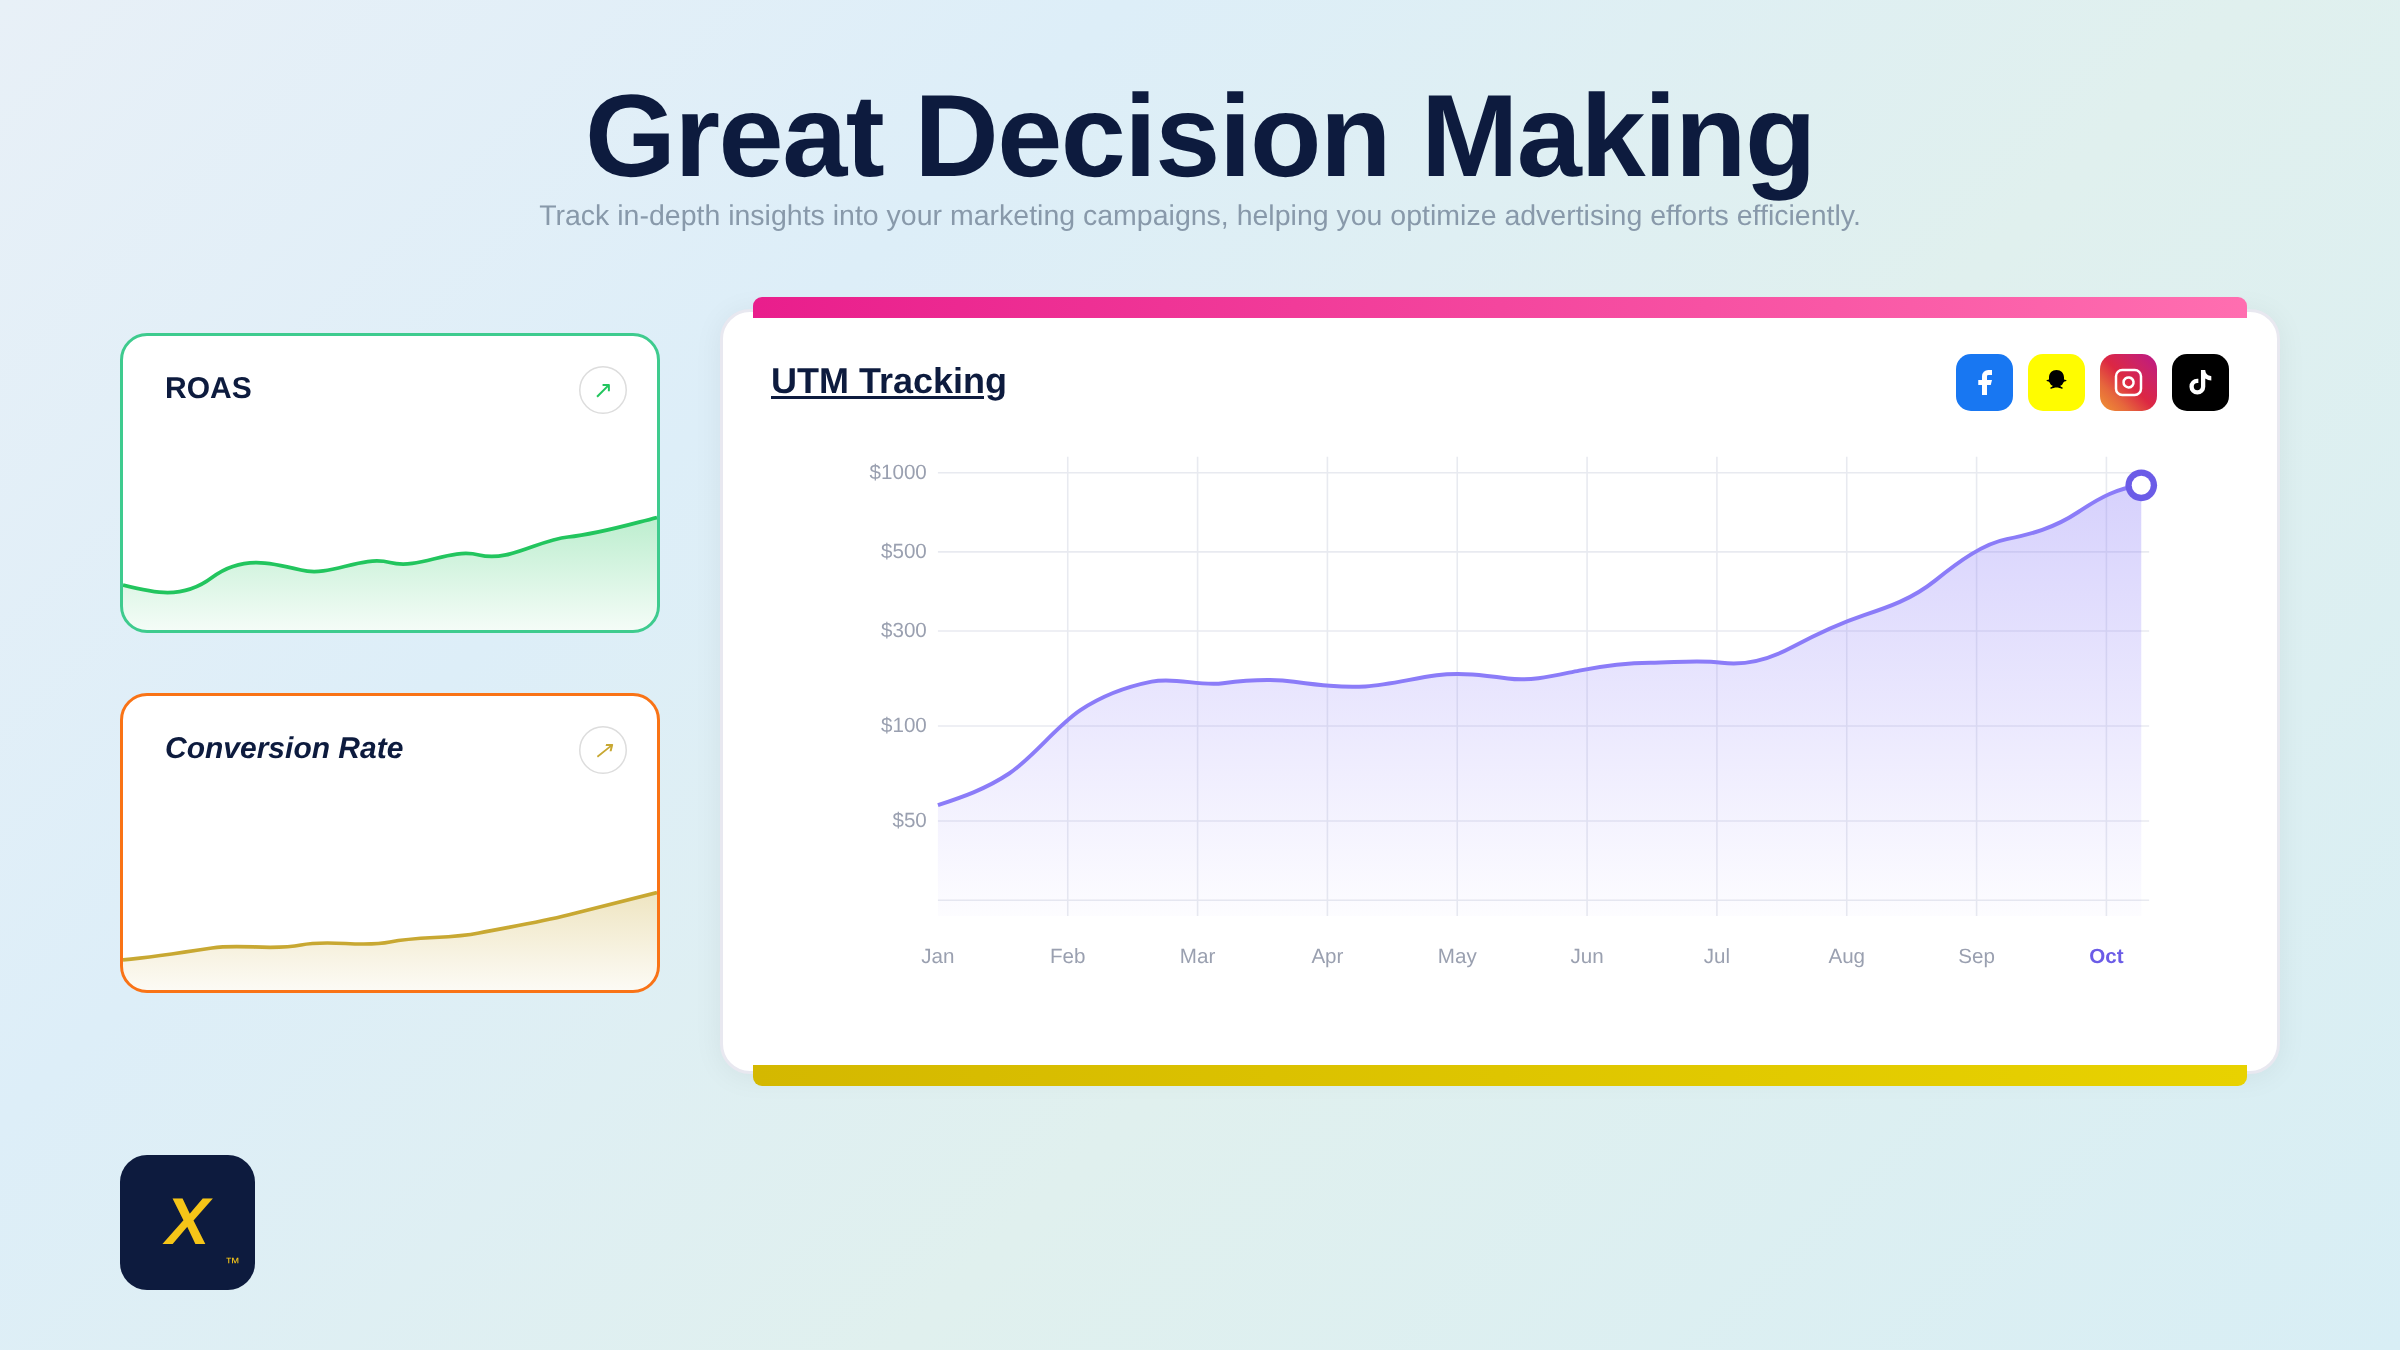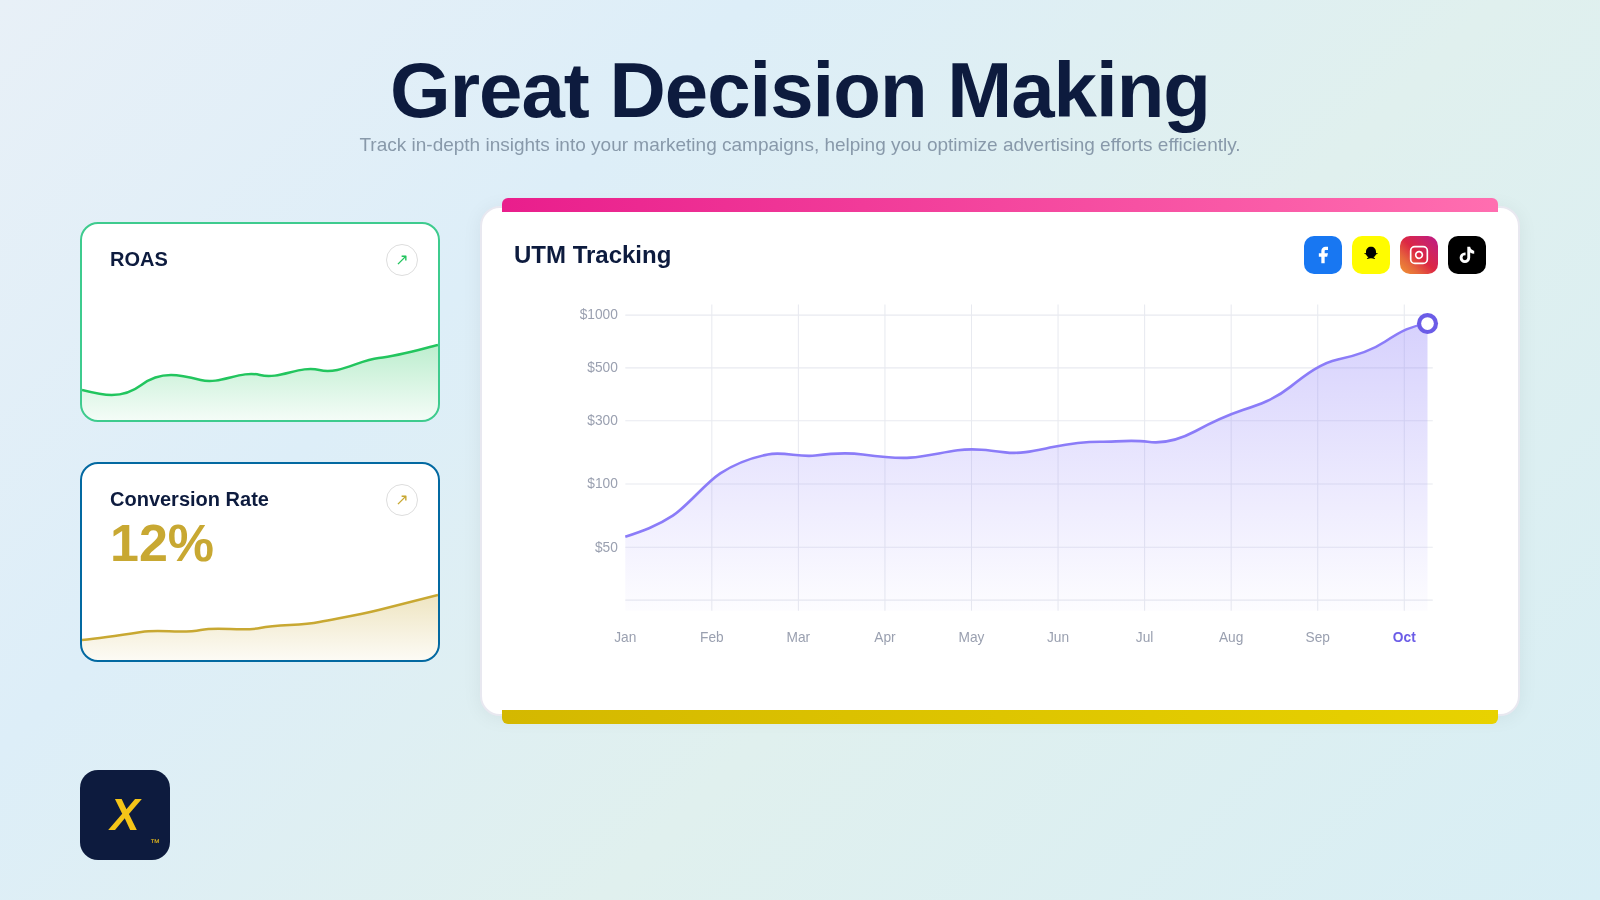--- a/index.html
+++ b/index.html
@@ -68,21 +68,22 @@
       position: relative;
       overflow: hidden;
       margin-top: 16px;
     }
 
     .metric-card.roas {
       border: 2px solid #3ecb8e;
     }
 
     .metric-card.conversion {
-      border: 2px solid #0369a1;
+      border: 2px solid #f97316;
+      font-style: italic;
     }
 
     .card-label {
       font-size: 20px;
       font-weight: 800;
       color: #0d1b3e;
     }
 
     .card-value.roas-val {
       font-size: 52px;
@@ -190,20 +191,21 @@
       display: flex;
       align-items: center;
       justify-content: space-between;
       margin-bottom: 20px;
     }
 
     .utm-title {
       font-size: 24px;
       font-weight: 800;
       color: #0d1b3e;
+      text-decoration: underline;
     }
 
     .social-icons {
       display: flex;
       gap: 10px;
       align-items: center;
     }
 
     .social-icon {
       width: 38px;
@@ -257,21 +259,20 @@
             <stop offset="100%" stop-color="#22c55e" stop-opacity="0.05"></stop>
           </linearGradient>
         </defs>
         <path d="M0,70 C20,75 40,80 60,65 C80,50 100,55 120,60 C140,65 160,50 180,55 C200,60 220,45 240,50 C260,55 280,40 300,38 C320,36 340,30 360,25 L360,100 L0,100 Z" fill="url(#greenGrad)"></path>
         <path d="M0,70 C20,75 40,80 60,65 C80,50 100,55 120,60 C140,65 160,50 180,55 C200,60 220,45 240,50 C260,55 280,40 300,38 C320,36 340,30 360,25" fill="none" stroke="#22c55e" stroke-width="2.5"></path>
       </svg>
     </div>
 
     <div class="metric-card conversion">
       <div class="card-label">Conversion Rate</div>
-      <div class="card-value conv-val">12%</div>
       <div class="card-arrow conv">↗</div>
 
       <svg class="sparkline-area" viewBox="0 0 360 100" preserveAspectRatio="none">
         <defs>
           <linearGradient id="goldGrad" x1="0" y1="0" x2="0" y2="1">
             <stop offset="0%" stop-color="#c8a832" stop-opacity="0.3"></stop>
             <stop offset="100%" stop-color="#c8a832" stop-opacity="0.05"></stop>
           </linearGradient>
         </defs>
         <path d="M0,80 C20,78 40,75 60,72 C80,69 100,74 120,70 C140,66 160,72 180,68 C200,64 220,66 240,62 C260,58 280,55 300,50 C320,45 340,40 360,35 L360,100 L0,100 Z" fill="url(#goldGrad)"></path>

